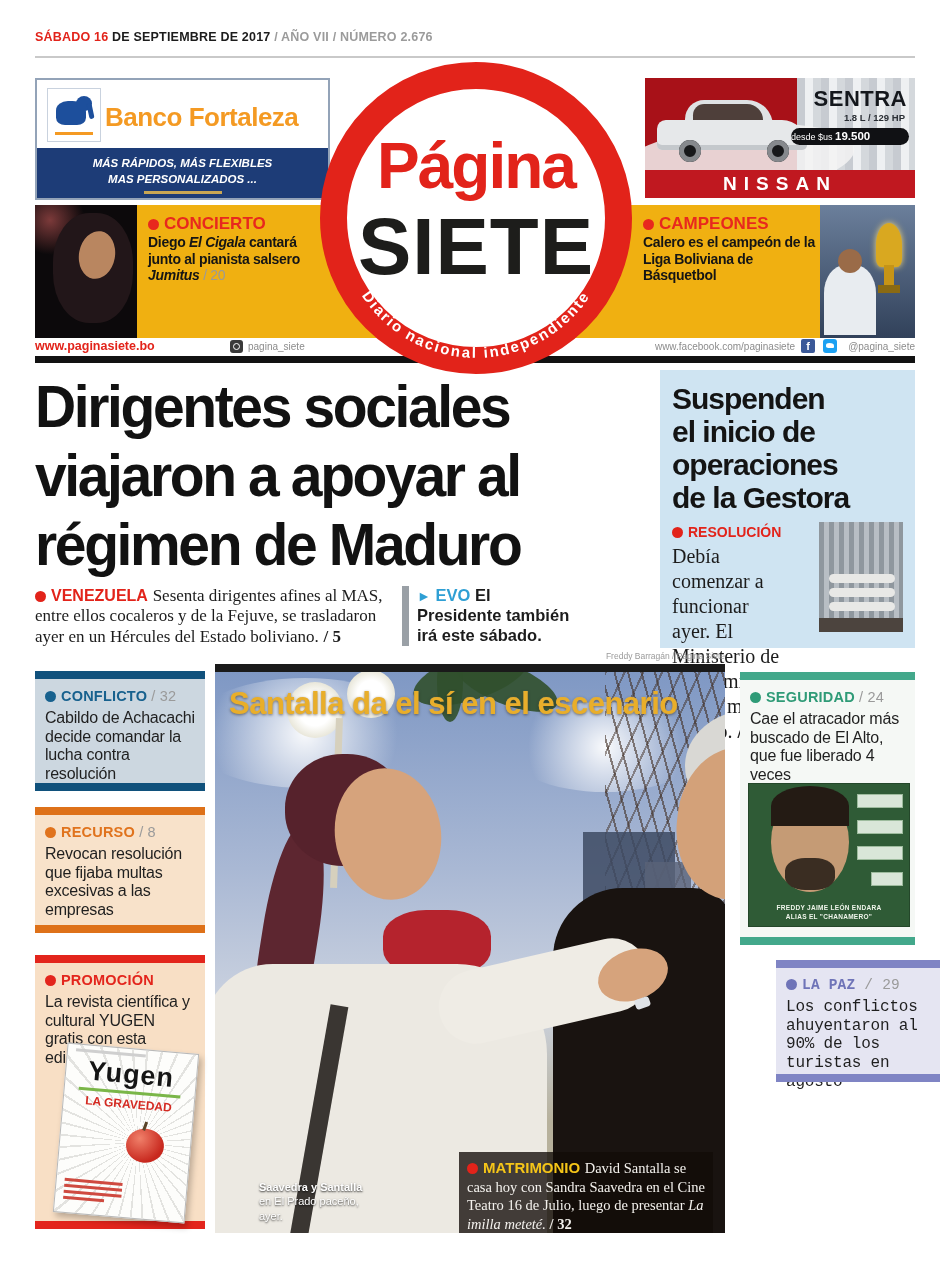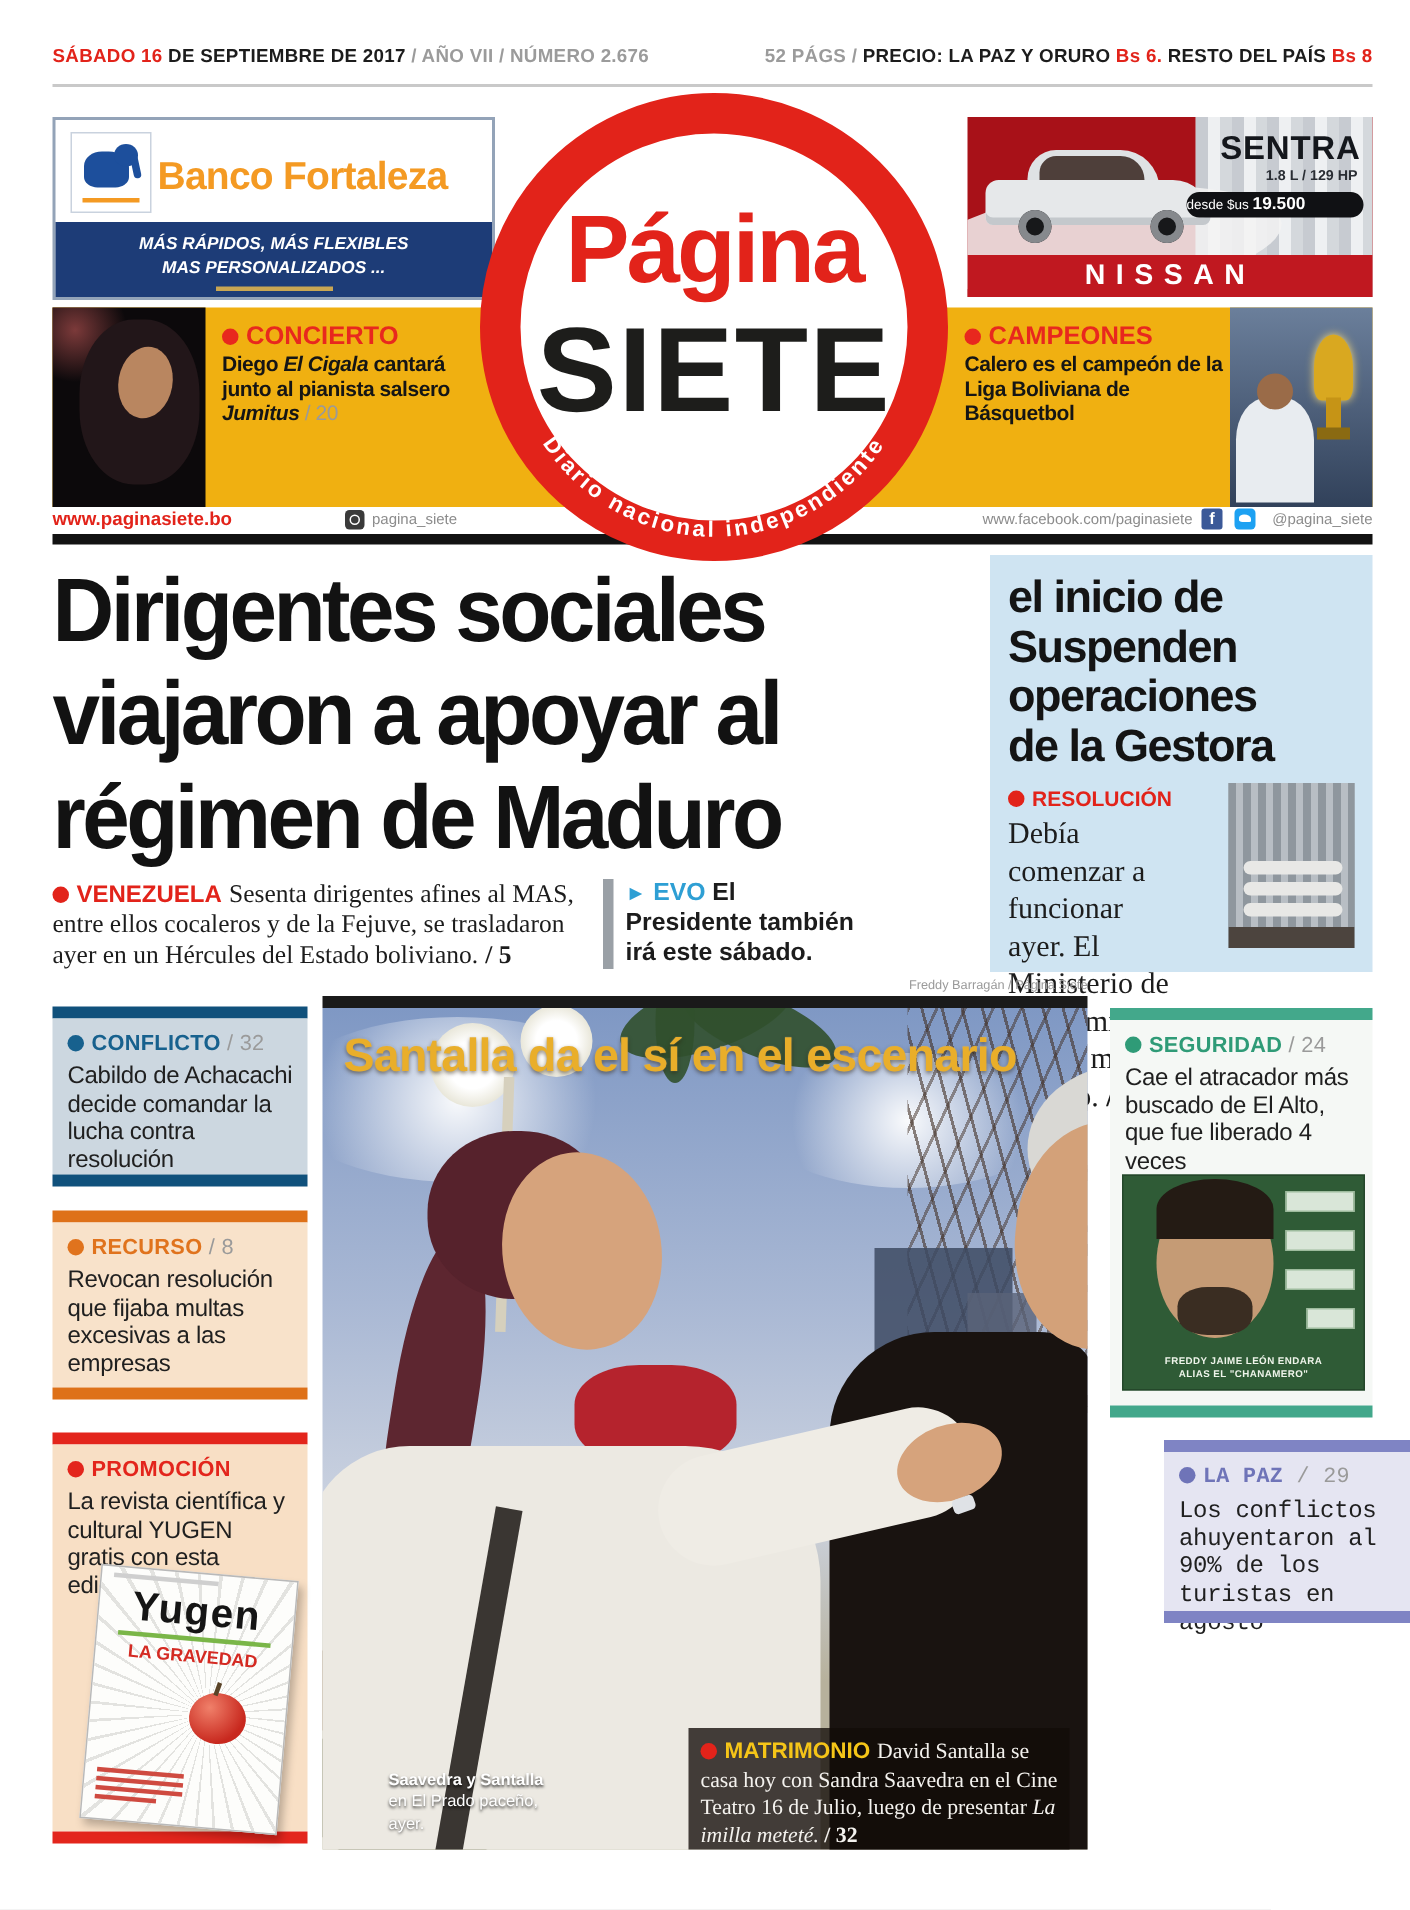--- a/index.html
+++ b/index.html
@@ -161,27 +161,20 @@
 </style>
 </head>
 <body>
 
 <div id="page">
 
   <div class="abs dateline nowrap">
     <span class="date-red">SÁBADO 16</span>
     <span>DE SEPTIEMBRE DE 2017</span>
     <span class="date-gray">/ AÑO VII / NÚMERO 2.676</span>
-    <span style="float:right">
-      <span class="date-gray">52 PÁGS /</span>
-      <span>PRECIO: LA PAZ Y ORURO</span>
-      <span class="date-red">Bs 6.</span>
-      <span>RESTO DEL PAÍS</span>
-      <span class="date-red">Bs 8</span>
-    </span>
   </div>
   <div class="abs rule-thin"></div>
 
   <div class="abs fortaleza">
     <div class="fz-logo">
       <div class="fz-eleph-body"></div>
         <div class="fz-eleph-head"></div>
       <div class="fz-eleph-trunk"></div>
         <div class="fz-eleph-line"></div>
     </div>
@@ -273,22 +266,22 @@
 
   <div class="abs evo-bar"></div>
   <div class="abs evo-box">
     <span class="evo-arrow">►</span>
     <span class="evo-word">EVO</span>
     <span>El Presidente también irá este sábado.</span>
   </div>
 
   <div class="abs gestora">
     <div>
+      <div class="gestora-line">Suspenden</div>
       <div class="gestora-line">el inicio de</div>
-      <div class="gestora-line">Suspenden</div>
       <div class="gestora-line">operaciones</div>
       <div class="gestora-line">de la Gestora</div>
     </div>
     <div class="gestora-kicker">
       <span class="dot dot-red"></span><span>RESOLUCIÓN</span>
     </div>
     <div class="gestora-sum serif">
       <span>Debía comenzar a funcionar ayer. El Ministerio de Economía pedirá más tiempo.</span> <b>/ 6</b>
     </div>
     <div class="gestora-photo">

